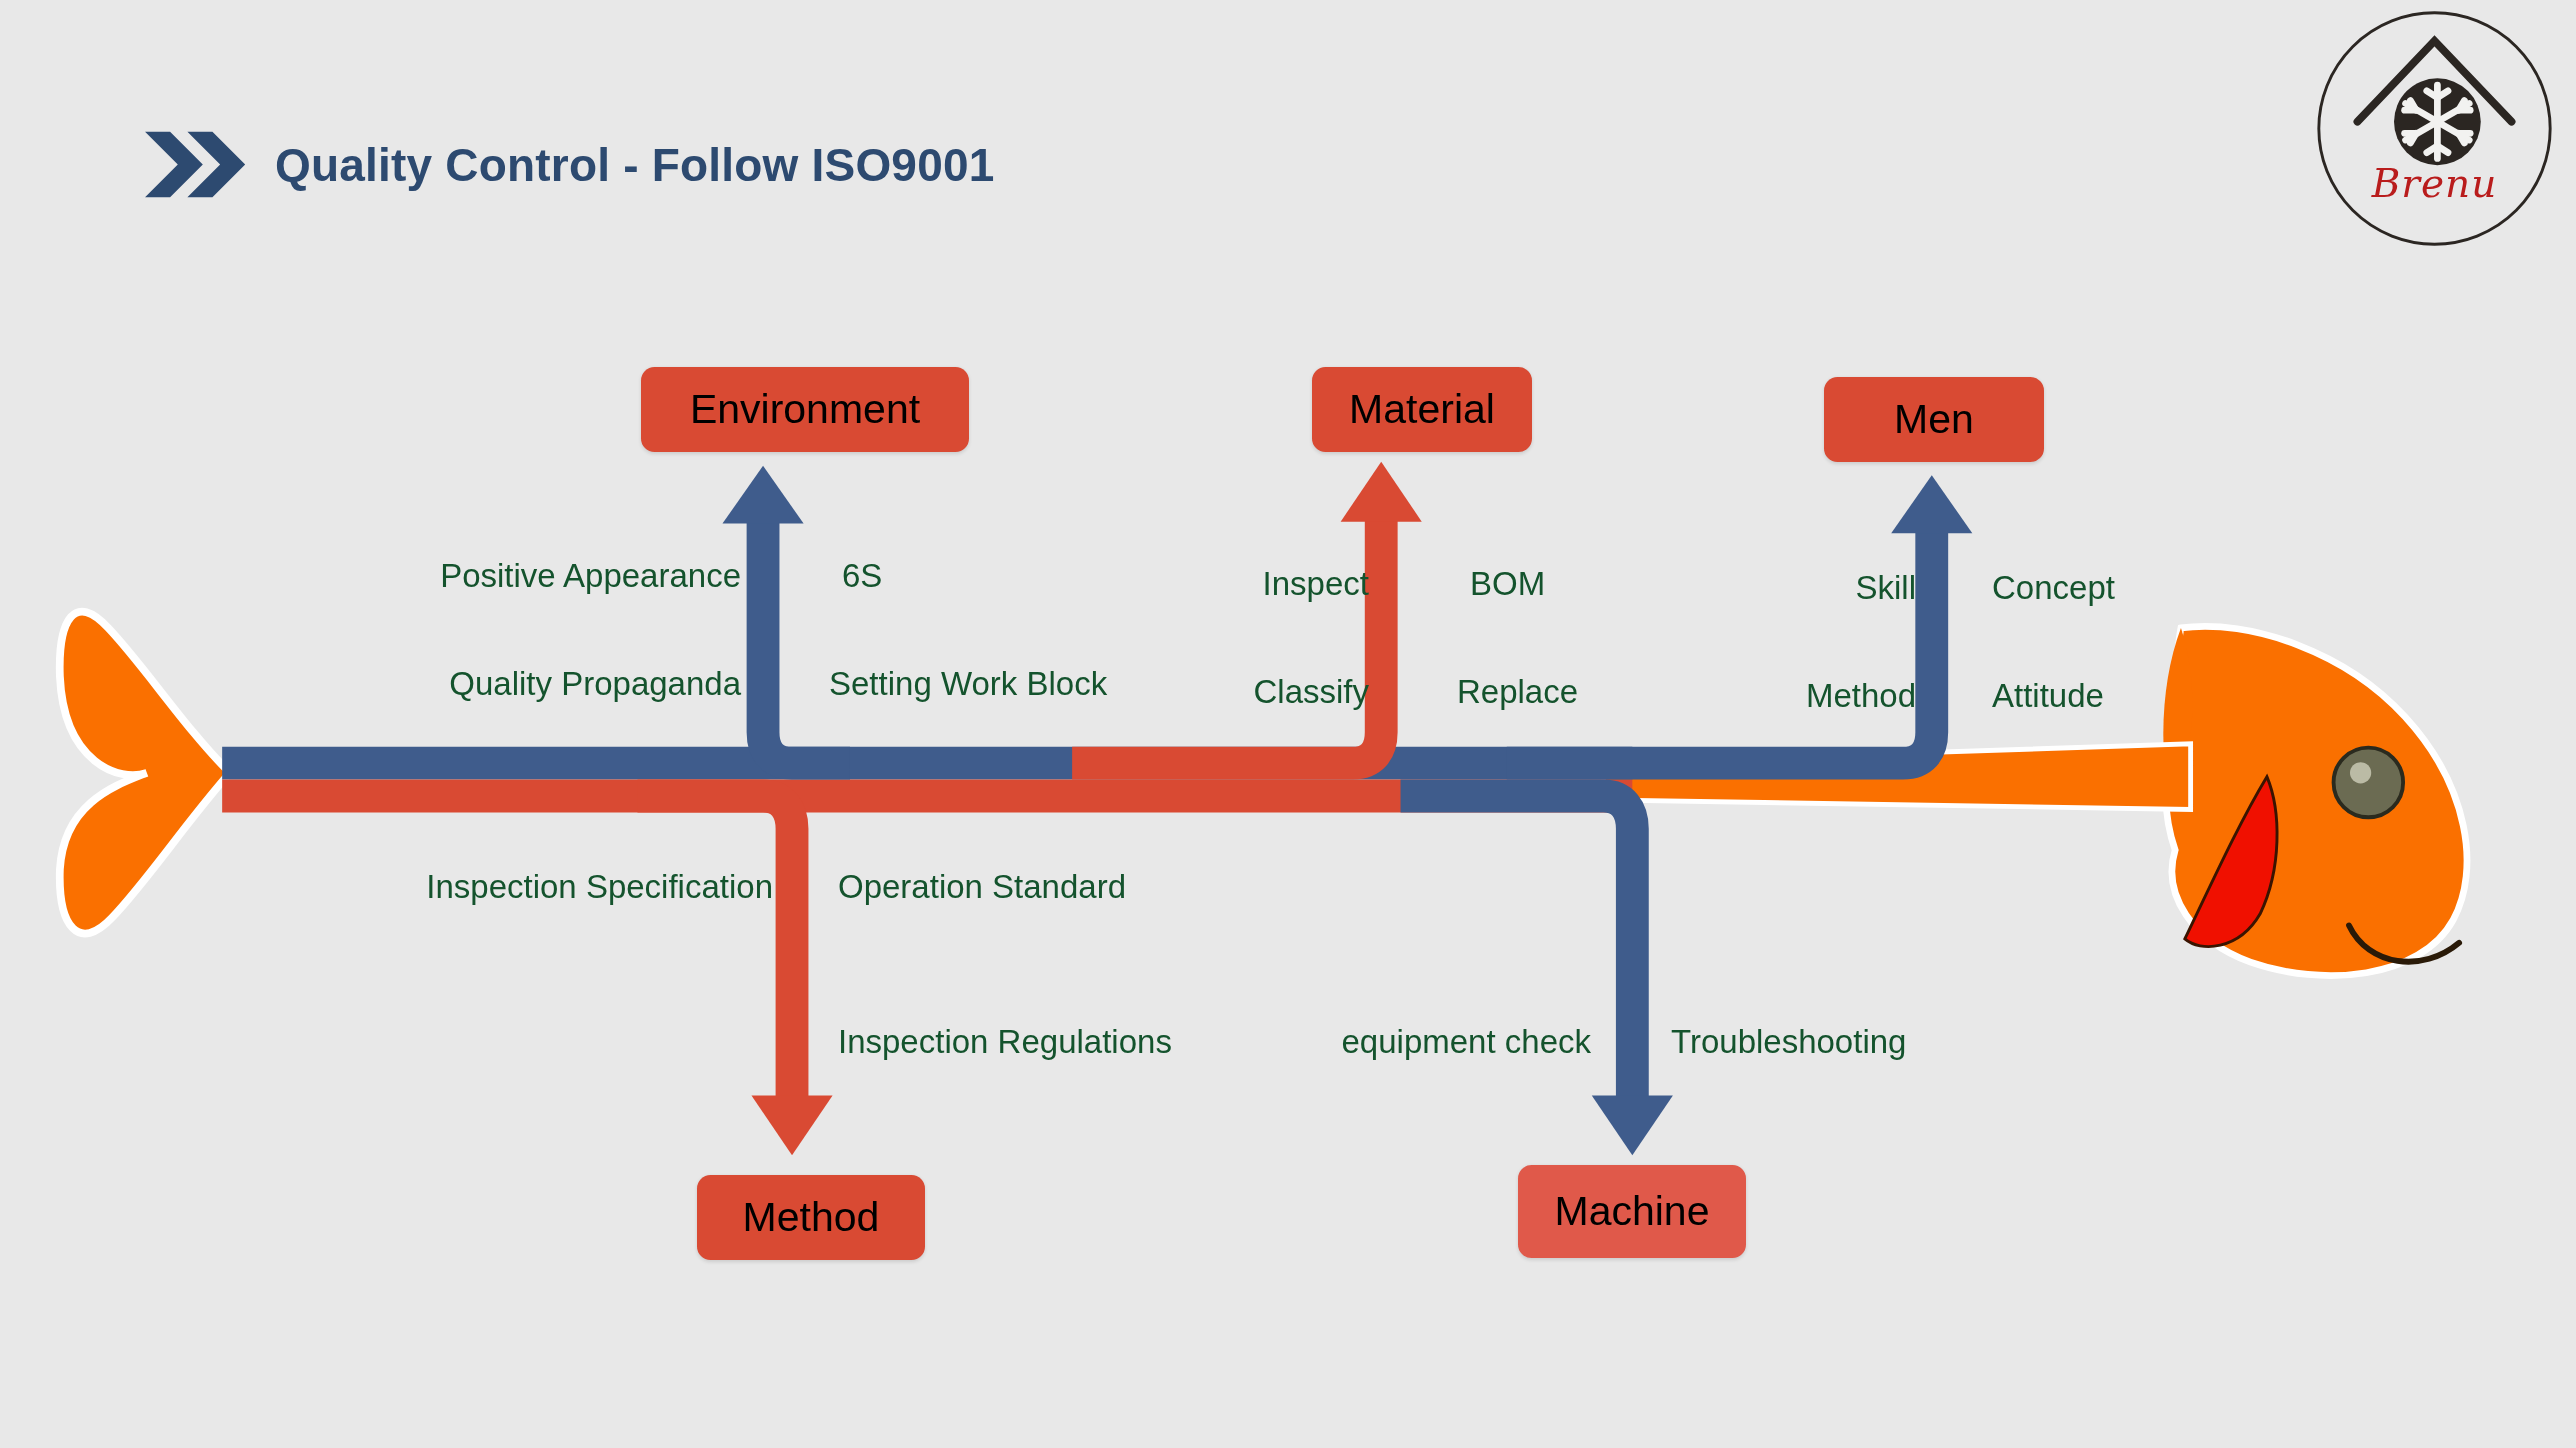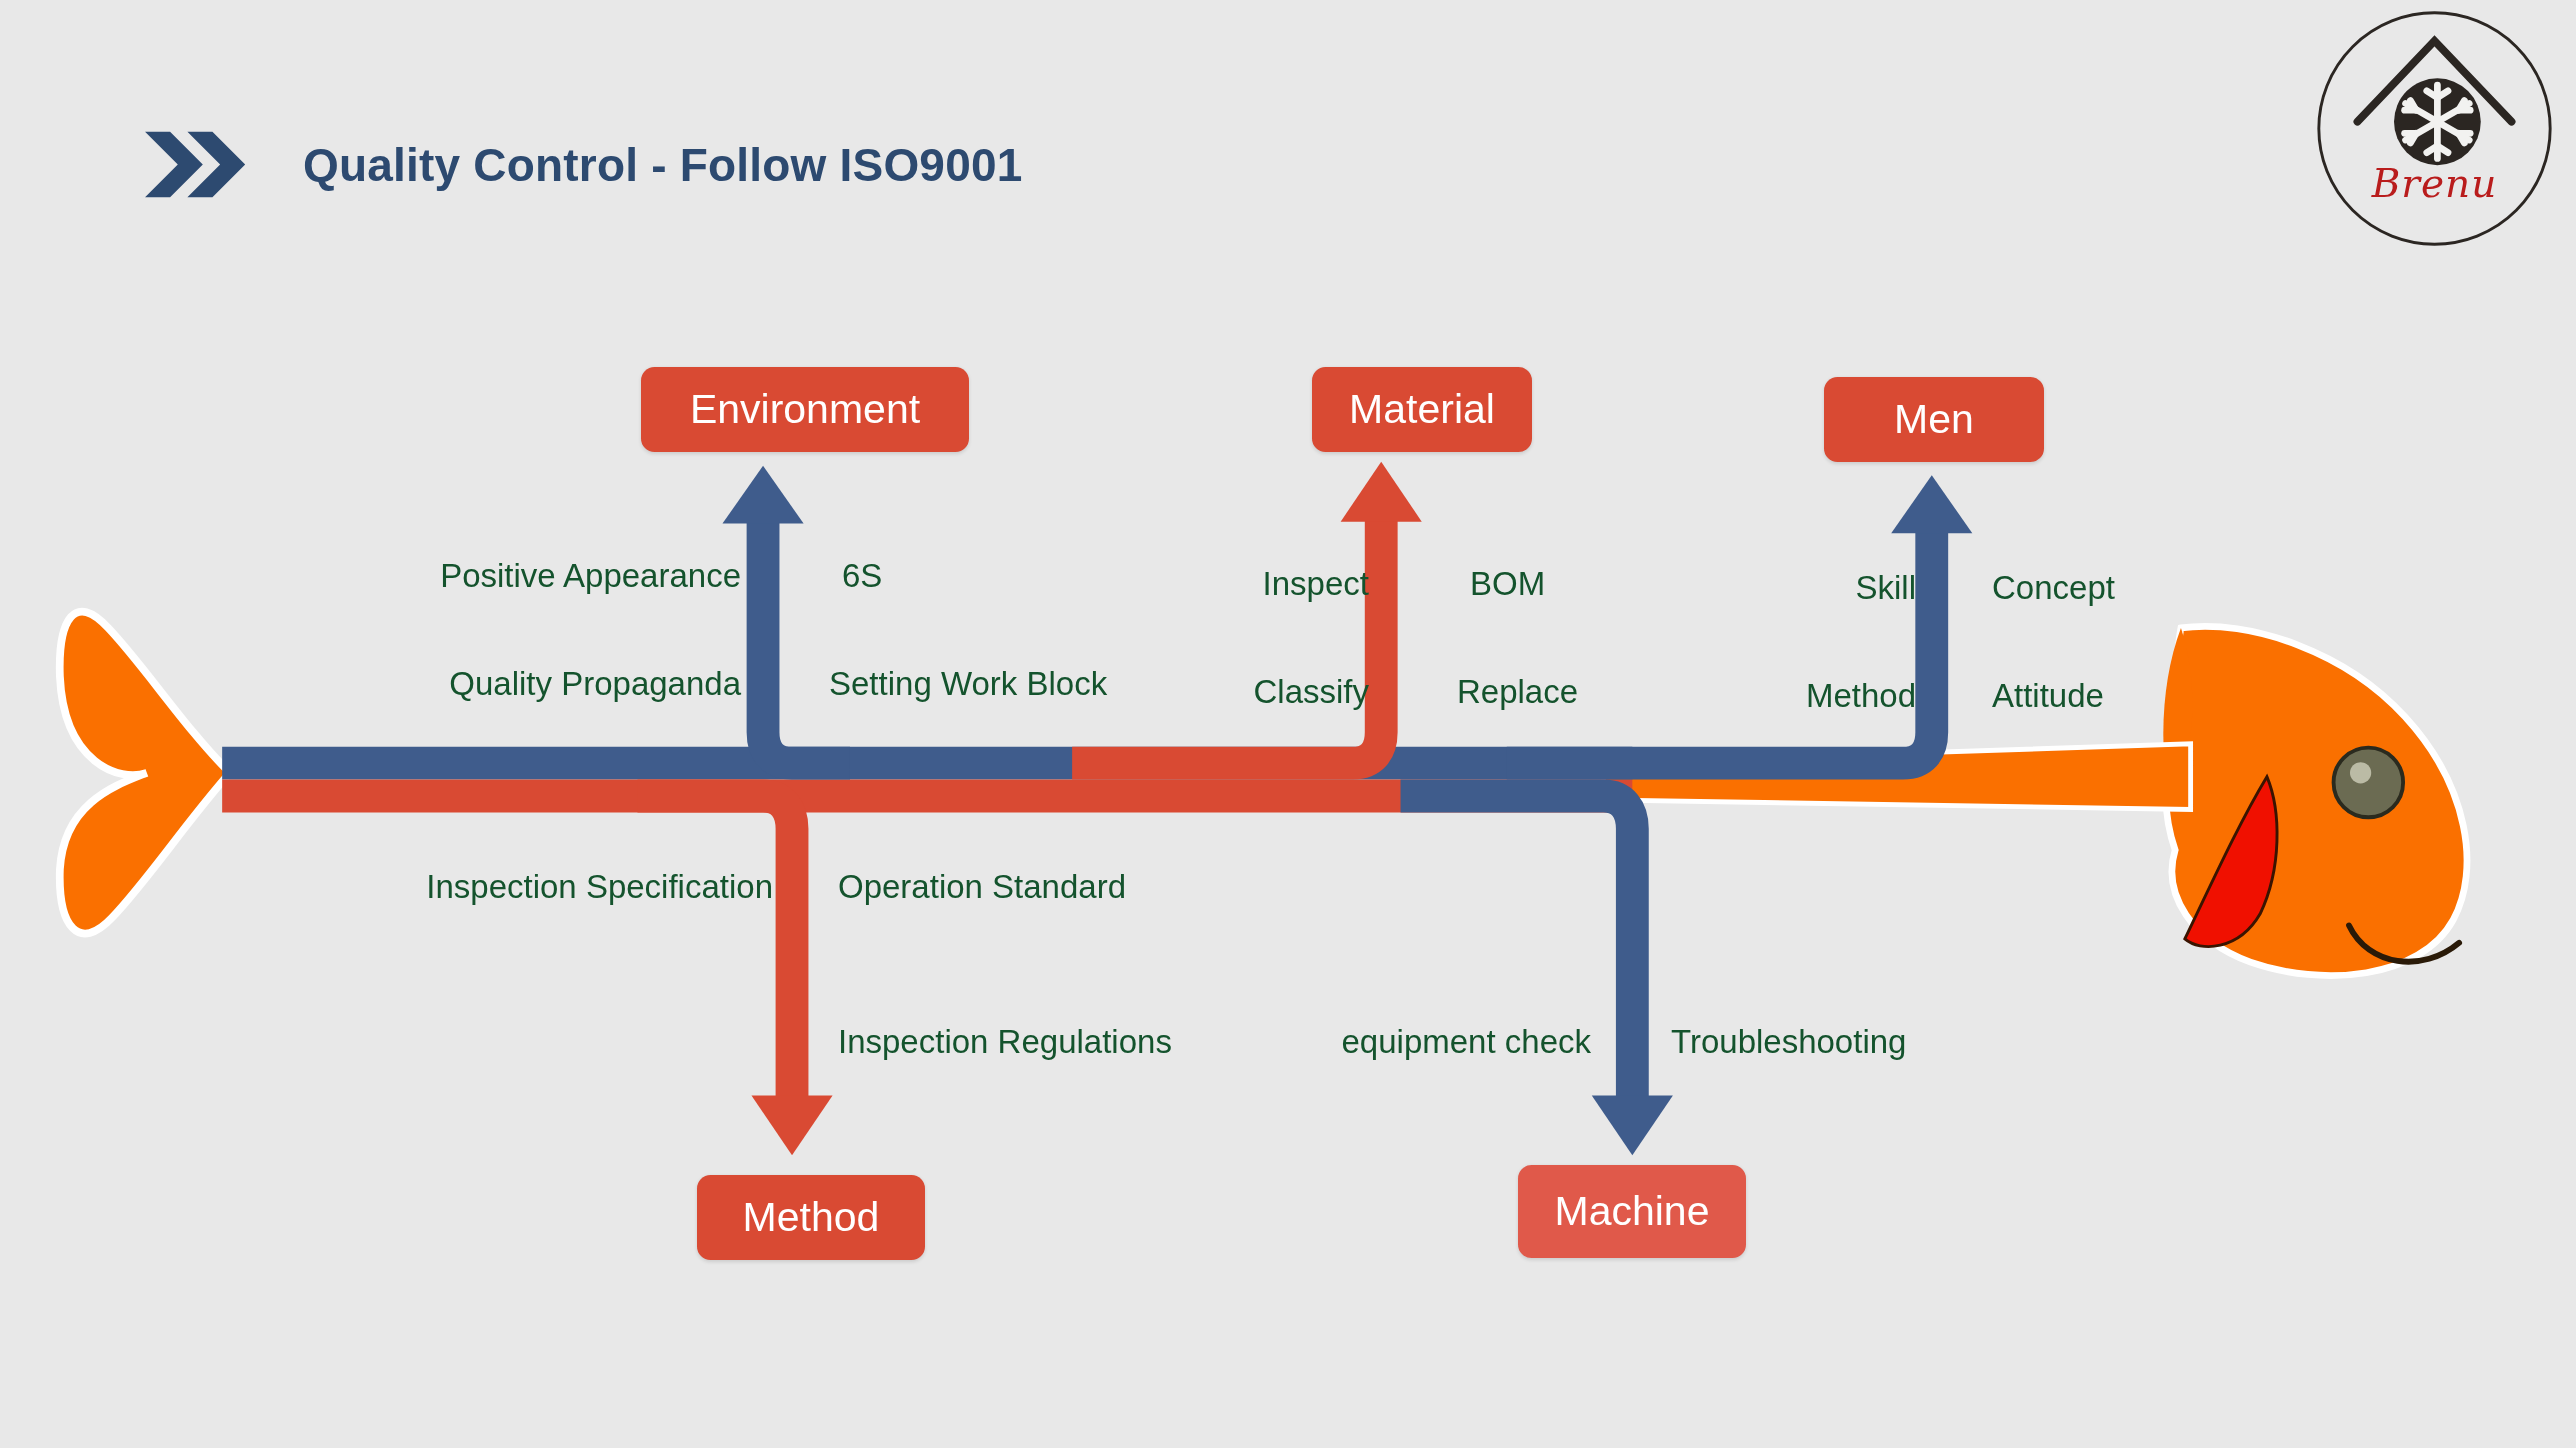--- a/index.html
+++ b/index.html
@@ -23,21 +23,21 @@
     background: #e8e8e8;
   }
 
   
   #header {
     position: absolute;
     left: 145px;
     top: 126px;
     display: flex;
     align-items: center;
-    gap: 52px;
+    gap: 24px;
   }
   #chevrons { display: block; }
   #page-title {
     font-size: 46px;
     font-weight: bold;
     color: #2d4a70;
     letter-spacing: 0.2px;
     white-space: nowrap;
     font-family: "Liberation Sans", sans-serif;
   }
@@ -71,21 +71,21 @@
     height: 1449px;
   }
 
   
   .cat-box {
     position: absolute;
     border-radius: 13.5px;
     display: flex;
     align-items: center;
     justify-content: center;
-    color: #ffffff;
+    color: #000000;
     font-size: 41px;
     font-family: "Liberation Sans", sans-serif;
     font-weight: 400;
     box-shadow: 0 1.9px 3.9px rgba(0,0,0,0.12);
     white-space: nowrap;
   }
 
   
   .cause {
     position: absolute;

